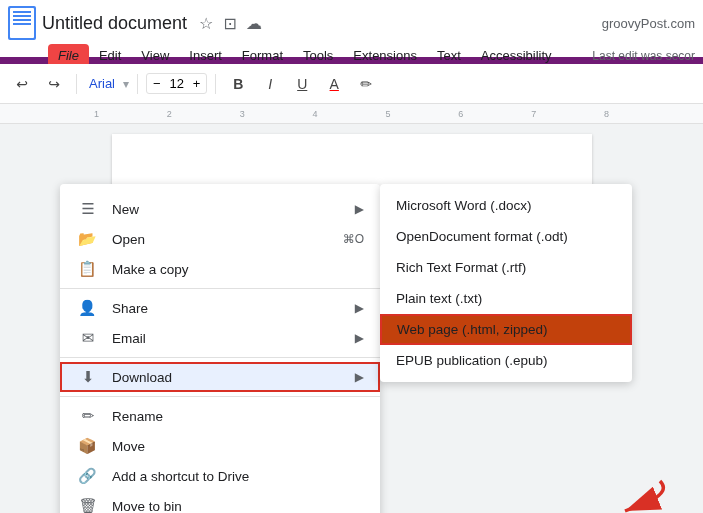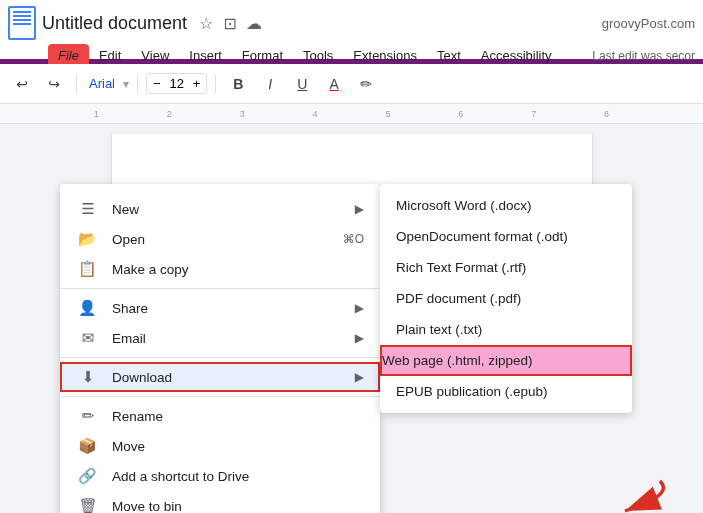--- a/index.html
+++ b/index.html
@@ -12,21 +12,21 @@
       position: relative;
     }
 
     
     .top-bar {
       background: #fff;
       height: 64px;
       display: flex;
       flex-direction: column;
       padding: 6px 8px 0 8px;
-      border-bottom: 5px solid #701a75;
+      border-bottom: 7px solid #701a75;
     }
     .title-row {
       display: flex;
       align-items: center;
       gap: 6px;
       margin-bottom: 2px;
     }
     .doc-icon {
       width: 28px;
       height: 34px;
@@ -240,22 +240,22 @@
     .submenu-item {
       display: flex;
       align-items: center;
       padding: 8px 16px;
       font-size: 13.5px;
       color: #202124;
       cursor: pointer;
     }
     .submenu-item.web-page-item {
       border: 2px solid #d93025;
-      background: #f9a8d4;
-      padding: 6px 0;
+      background: #c2410c;
+      padding: 6px 15px;
     }
 
     
     .red-arrow {
       position: absolute;
       top: 352px;
       left: 590px;
       z-index: 400;
       width: 70px;
       height: 40px;
@@ -419,23 +419,20 @@
       <div class="submenu-item">
         <span>Microsoft Word (.docx)</span>
       </div>
       <div class="submenu-item">
         <span>OpenDocument format (.odt)</span>
       </div>
       <div class="submenu-item">
         <span>Rich Text Format (.rtf)</span>
       </div>
       <div class="submenu-item">
-        <span>PDF document (.pdf)</span>
-      </div>
-      <div class="submenu-item">
         <span>Plain text (.txt)</span>
       </div>
       <div class="submenu-item web-page-item">
         <span>Web page (.html, zipped)</span>
       </div>
       <div class="submenu-item">
         <span>EPUB publication (.epub)</span>
       </div>
     </div>
 

